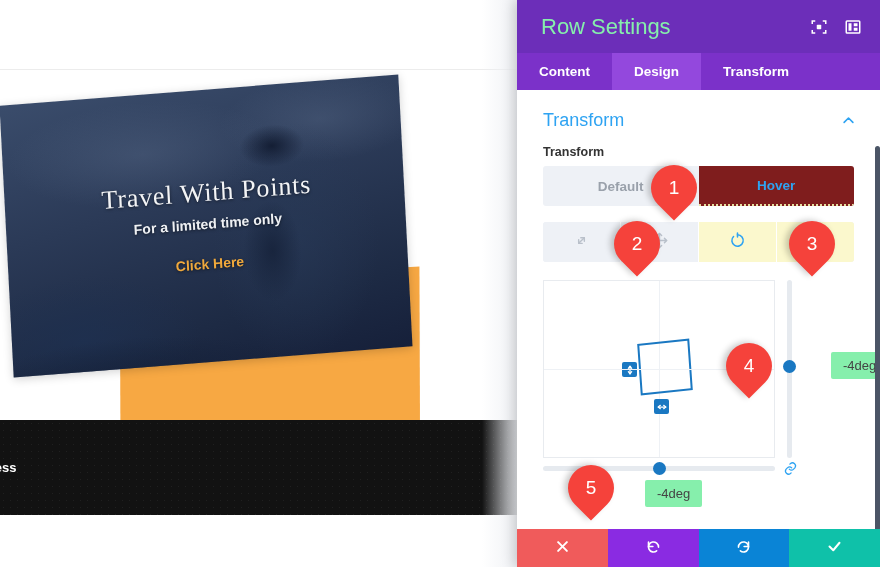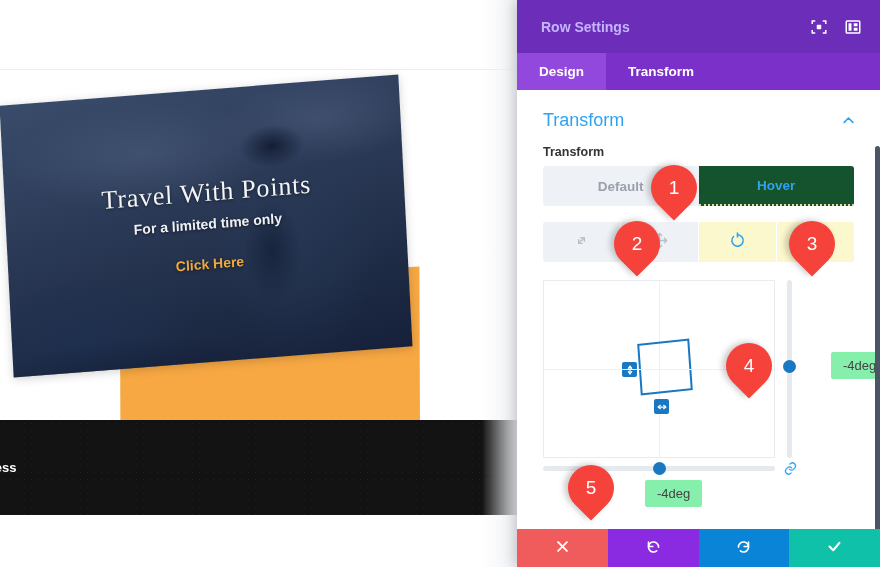--- a/index.html
+++ b/index.html
@@ -122,21 +122,21 @@
     overflow: hidden;
   }
   .modal-header {
     position: relative;
     height: 53px;
     background: #6c2eb9;
     display: flex; align-items: center;
     padding: 0 18px 0 24px;
   }
   .modal-title {
-    font-size: 14px; font-weight: 700; color: #c4b5fd;
+    font-size: 22px; font-weight: 400; color: #86efac;
     flex: 1;
   }
   .header-icons { display: flex; align-items: center; gap: 16px; }
   .hicon { width: 18px; height: 18px; color: #ffffff; display: block; cursor: pointer; }
 
   .tabs {
     display: flex; height: 37px;
     background: #7b31c9;
   }
   .tab {
@@ -180,21 +180,21 @@
     overflow: hidden;
   }
   .state-btn {
     flex: 1;
     display: flex; align-items: center; justify-content: center;
     font-size: 13.5px; font-weight: 700;
     color: #9aa1ab;
     cursor: pointer;
   }
   .state-btn.selected {
-    background: #14532d;
+    background: #7f1d1d;
     color: #2ea3f2;
     border-bottom: 2px dotted #e6e0a0;
   }
 
   
   .type-row {
     margin: 16px 24px 0 24px;
     display: flex;
     height: 40px;
     background: #eef1f6;
@@ -393,20 +393,21 @@
             <rect x="3" y="4" width="18" height="16" rx="1"></rect>
             <rect x="6" y="7" width="4" height="10" fill="currentColor" stroke="none"></rect>
             <rect x="13" y="7" width="5" height="4" fill="currentColor" stroke="none"></rect>
             <rect x="13" y="13" width="5" height="4" fill="currentColor" stroke="none"></rect>
           </svg>
         </span>
       </div>
     </div>
 
     <div class="tabs">
+      <div class="tab">Content</div>
       <div class="tab active">Design</div>
       <div class="tab">Transform</div>
     </div>
 
     <div class="panel-body">
 
       <div class="section-head">
         <div class="section-title">Transform</div>
         <span class="chev">
           <svg viewBox="0 0 24 24" fill="none" stroke="currentColor" stroke-width="2.6" stroke-linecap="round" stroke-linejoin="round">

